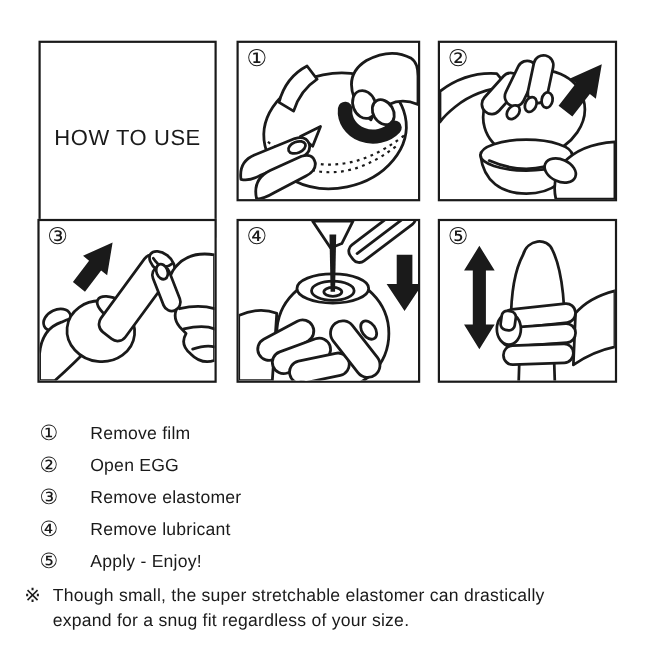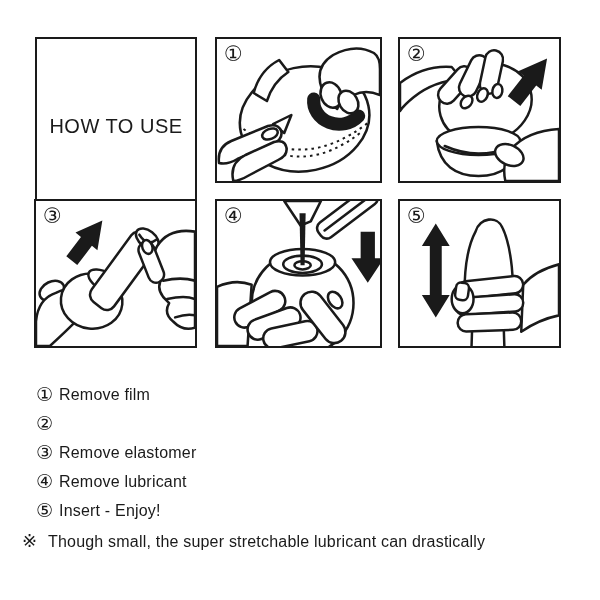--- a/index.html
+++ b/index.html
@@ -24,21 +24,21 @@
   #title-box .title{font-size:20px;letter-spacing:0.5px;white-space:nowrap;}
   #panel-1{left:215px;top:37px;width:167px;height:146px;}
   #panel-2{left:398px;top:37px;width:163px;height:146px;}
   #panel-3{left:34px;top:199px;width:163px;height:149px;}
   #panel-4{left:215px;top:199px;width:167px;height:149px;}
   #panel-5{left:398px;top:199px;width:163px;height:149px;}
 
   .instructions{position:absolute;left:36px;top:380px;}
   .irow{display:flex;align-items:center;height:29px;}
   .inum{font-size:19px;width:23px;flex:0 0 23px;}
-  .itext{font-size:16px;letter-spacing:0.2px;}
+  .itext{font-size:16px;letter-spacing:0.2px;margin-left:23px;}
 
   .note{
     position:absolute;left:22px;top:530px;width:560px;
     display:flex;align-items:flex-start;
   }
   .nmark{font-size:18px;line-height:23px;flex:0 0 26px;}
   .ntext{font-size:16px;line-height:23px;letter-spacing:0.2px;}
 
   .ink-line{stroke:#1a1a1a;stroke-width:2.5;fill:none;stroke-linecap:round;stroke-linejoin:round;}
   .ink-shape{stroke:#1a1a1a;stroke-width:2.5;fill:#ffffff;stroke-linecap:round;stroke-linejoin:round;}
@@ -178,33 +178,35 @@
   </svg>
 </div>
 
 <div class="instructions">
   <div class="irow">
     <span class="inum">①</span>
     <span class="itext">Remove film</span>
   </div>
   <div class="irow">
     <span class="inum">②</span>
+    <span class="itext">Open EGG</span>
   </div>
   <div class="irow">
     <span class="inum">③</span>
     <span class="itext">Remove elastomer</span>
   </div>
   <div class="irow">
     <span class="inum">④</span>
     <span class="itext">Remove lubricant</span>
   </div>
   <div class="irow">
     <span class="inum">⑤</span>
-    <span class="itext">Insert - Enjoy!</span>
+    <span class="itext">Apply - Enjoy!</span>
   </div>
 </div>
 
 <div class="note">
   <span class="nmark">※</span>
   <span class="ntext">
-    <div>Though small, the super stretchable lubricant can drastically</div>
+    <div>Though small, the super stretchable elastomer can drastically</div>
+    <div>expand for a snug fit regardless of your size.</div>
   </span>
 </div>
 
 </body></html>

